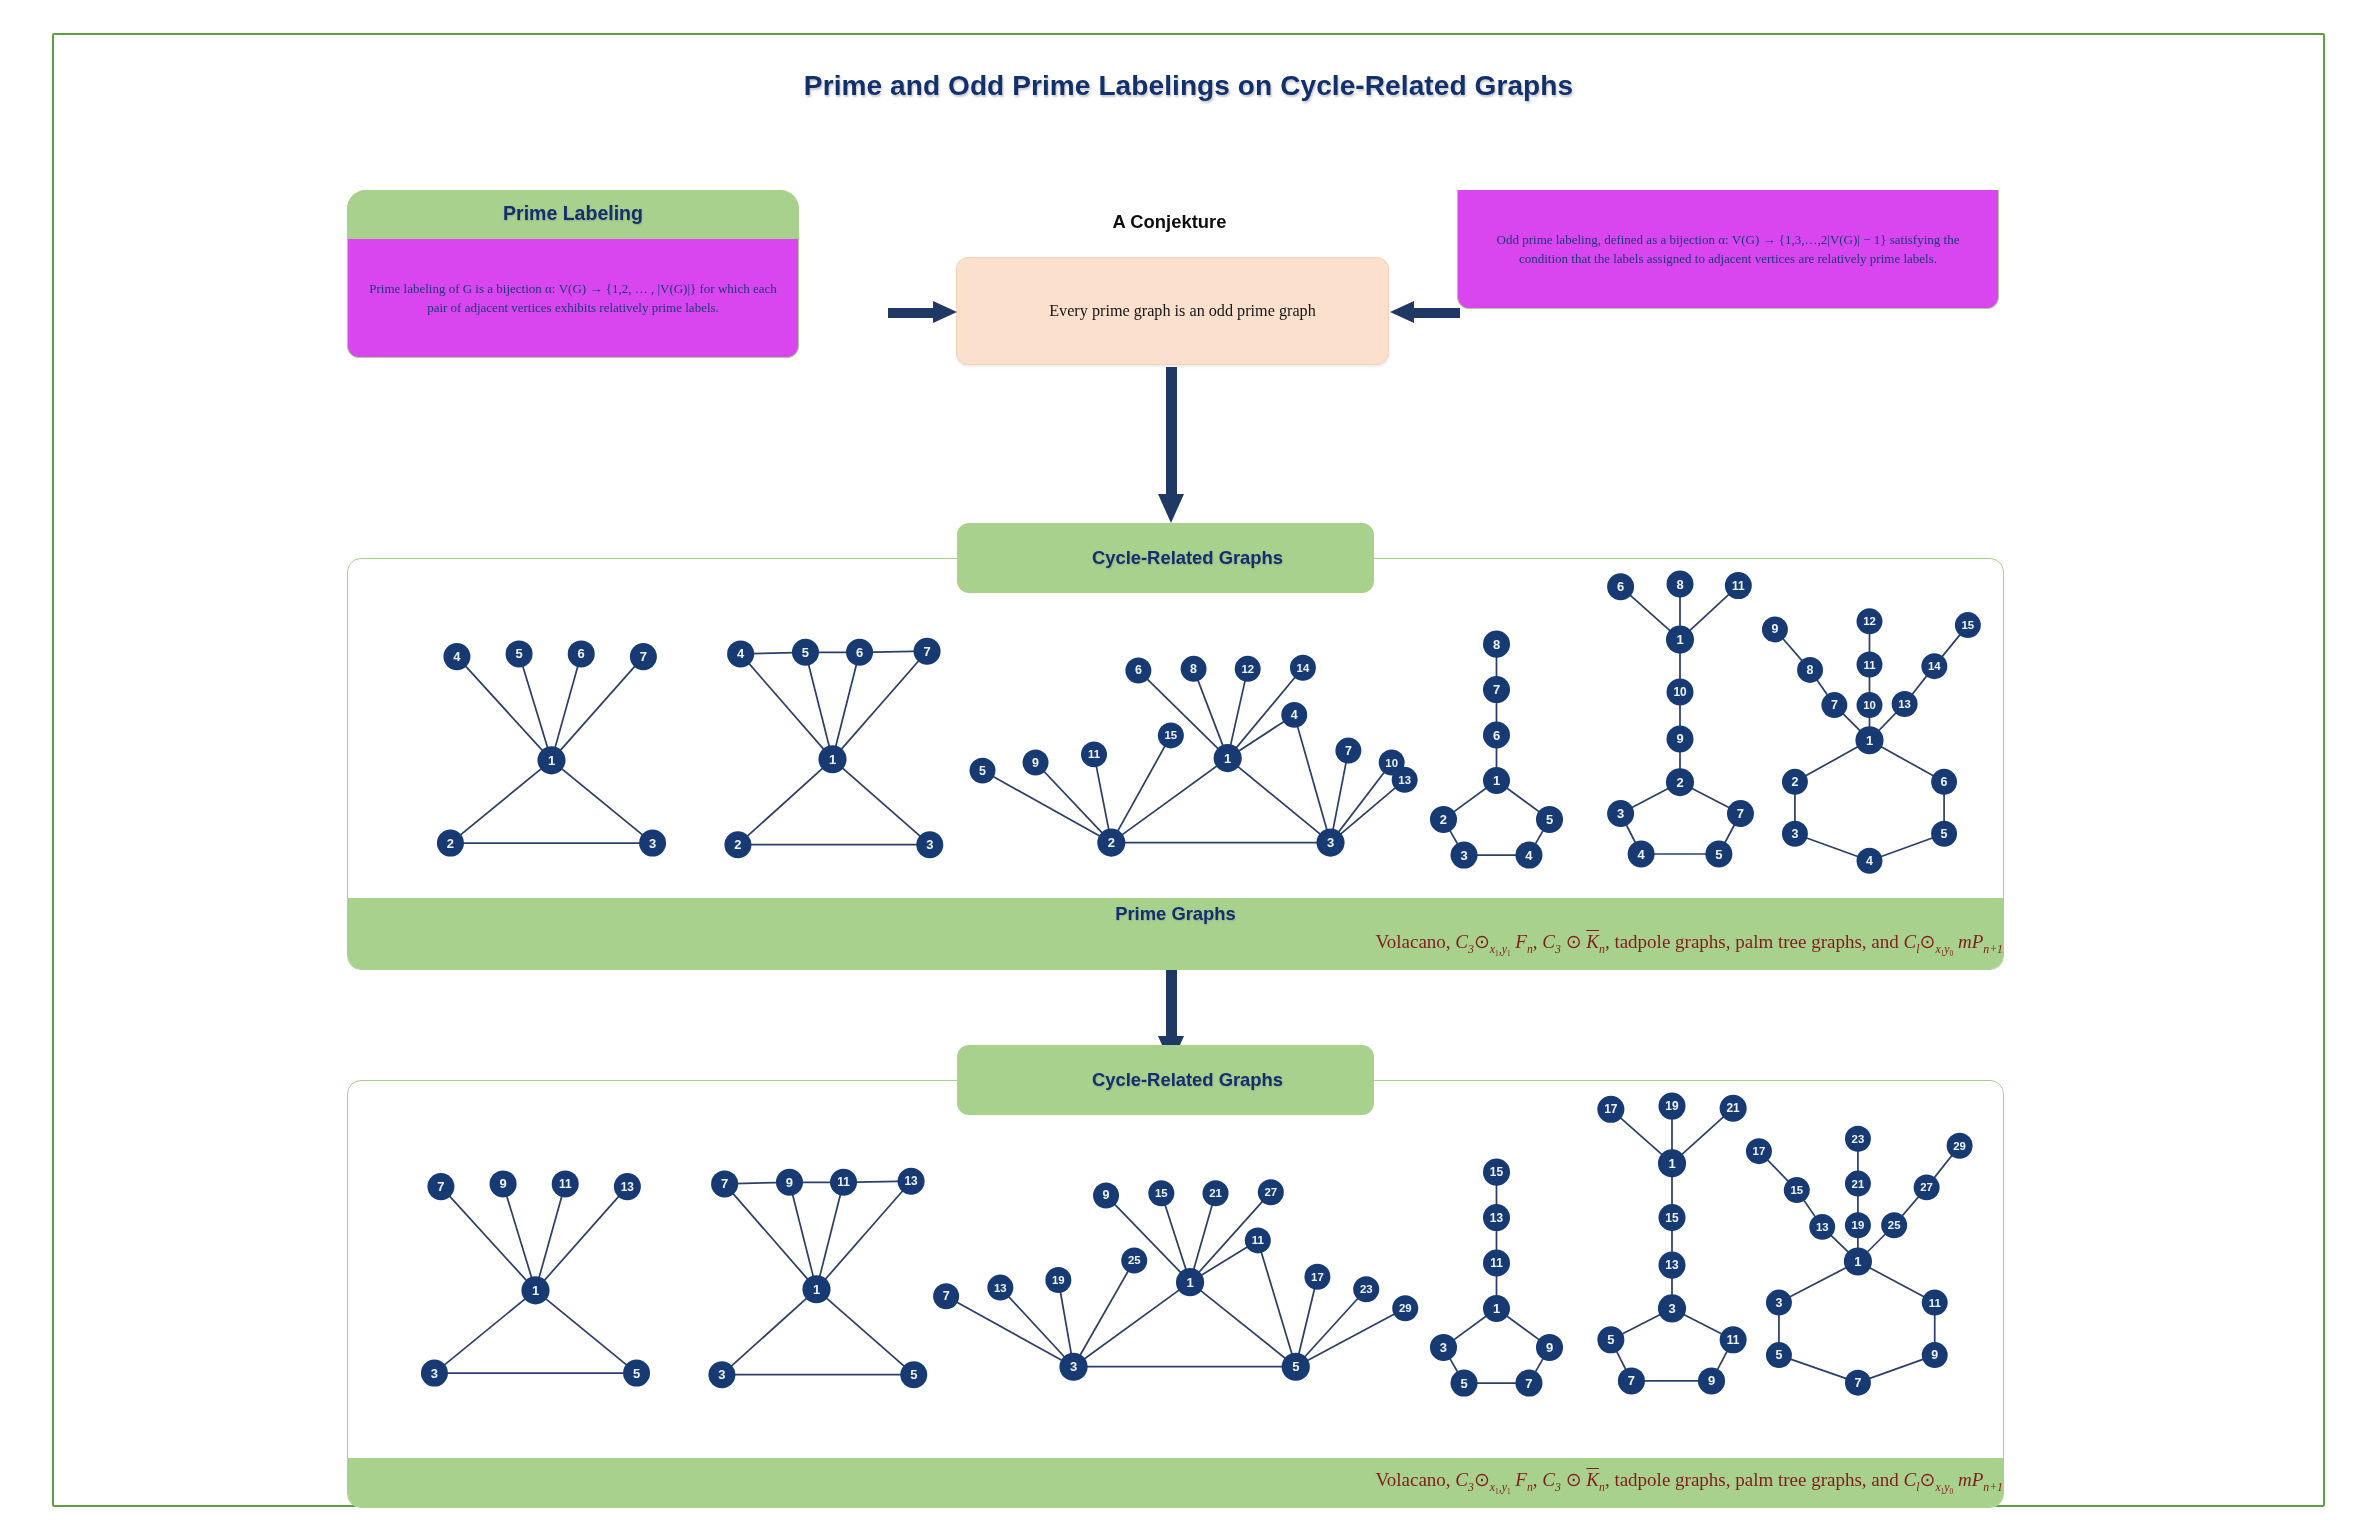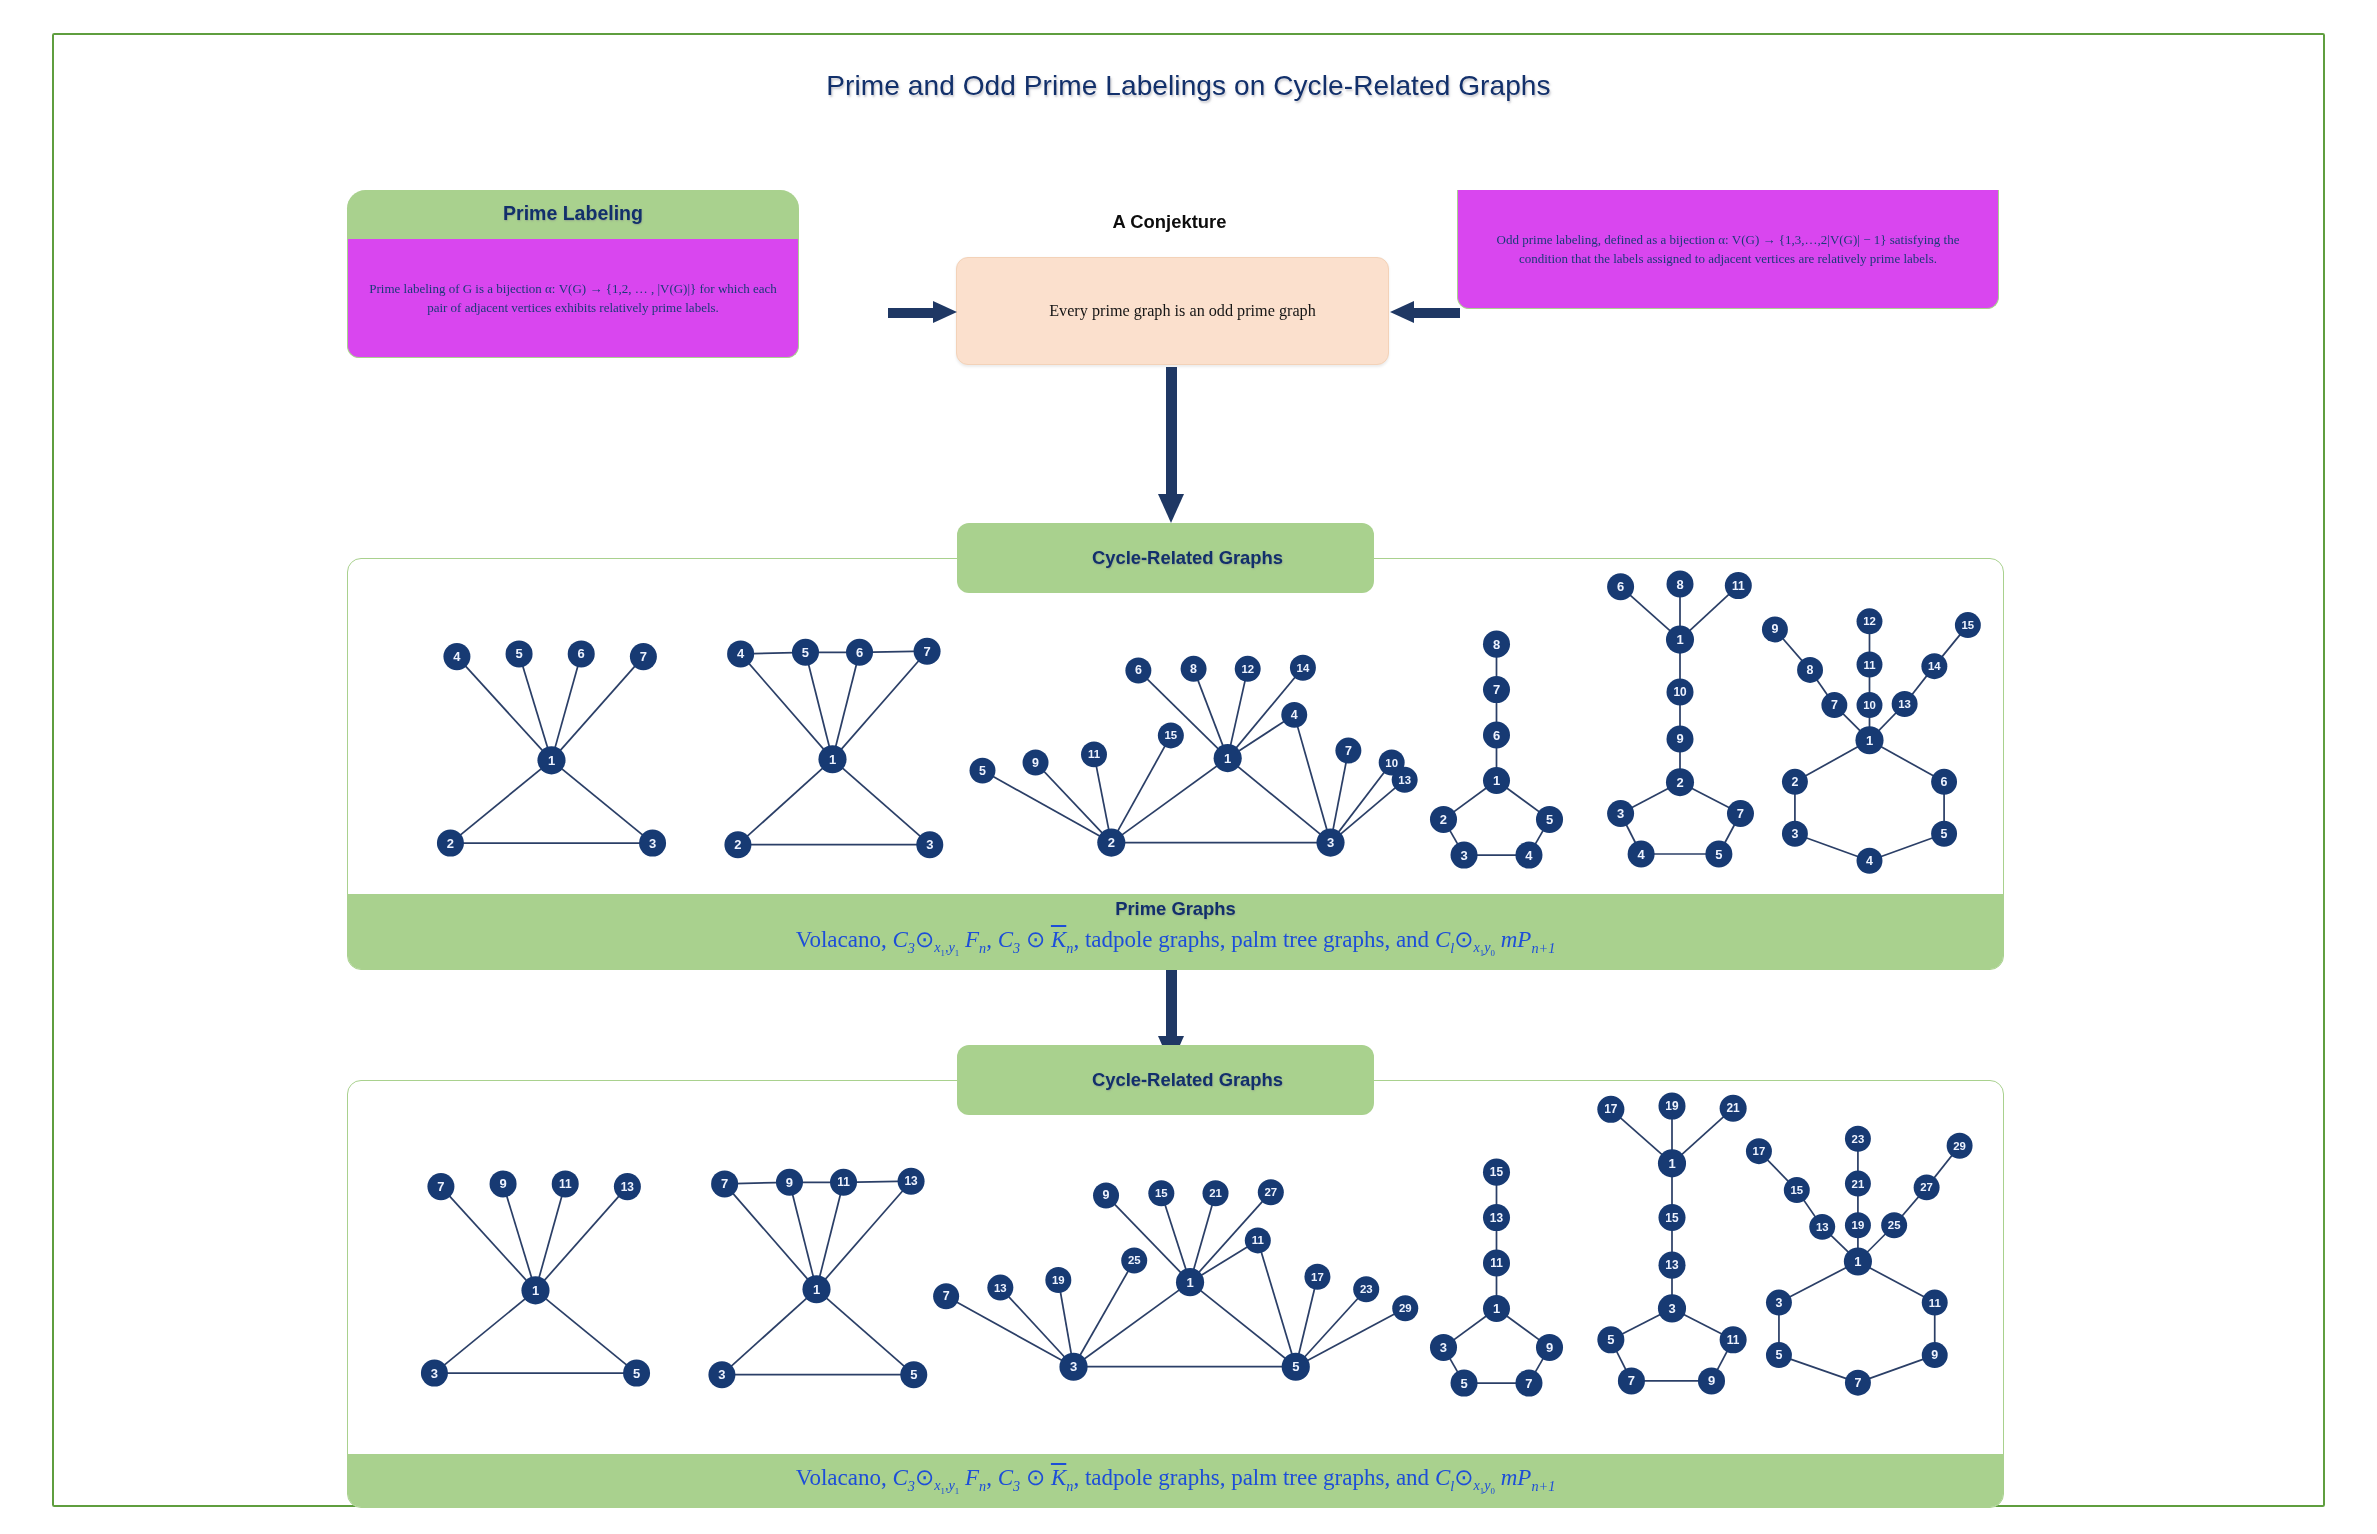--- a/index.html
+++ b/index.html
@@ -9,21 +9,21 @@
     font-family:"Liberation Sans", sans-serif;
     position:relative; overflow:hidden;
   }
   .page-border{
     position:absolute; left:52px; top:32.5px; right:52px; bottom:28px;
     border:2.2px solid #5f9e3f; border-radius:2.2px;
   }
   .title{
     position:absolute; left:0; right:0; top:70px;
     text-align:center;
-    font-size:28px; font-weight:normal; color:#12306b;
+    font-size:28px; font-weight:bold; color:#12306b;
     letter-spacing:0.1px;
     text-shadow:1.1px 1.6px 2.2px rgba(150,150,160,.55);
     font-family:"Liberation Sans", sans-serif;
   }
 
   
   .defcard{ position:absolute; }
   .defcard .head{
     background:#a9d18e; border-radius:18.4px 18.4px 0 0;
     color:#12306b; font-weight:bold; font-size:19.5px;
@@ -78,21 +78,21 @@
   .caption-band{
     position:absolute; left:0; right:0; bottom:0;
     background:#a9d18e; padding:4.3px 0 10.8px;
     text-align:center; z-index:3;
   }
   .caption-band .cap-title{
     color:#12306b; font-weight:bold; font-size:18.4px;
     text-shadow:0.5px 1.1px 1.6px rgba(130,130,140,.45);
   }
   .caption-band .cap-sub{
-    font-family:"Liberation Serif", serif; color:#1d4ed8; font-size:23px; margin-top:5.4px;
+    font-family:"Liberation Serif", serif; color:#7f1d1d; font-size:19px; margin-top:5.4px;text-align:right;
   }
   sub{ font-size:.62em; }
 
   
   .gwrap{ position:absolute; }
   svg.graph{ display:block; width:100%; height:100%; overflow:visible; }
   svg.graph line{ stroke:#2b3f67; stroke-width:3.2; }
   svg.graph circle{ fill:#173a73; }
   svg.graph text{
     fill:#eef3ff; font-family:"Liberation Sans", sans-serif;

